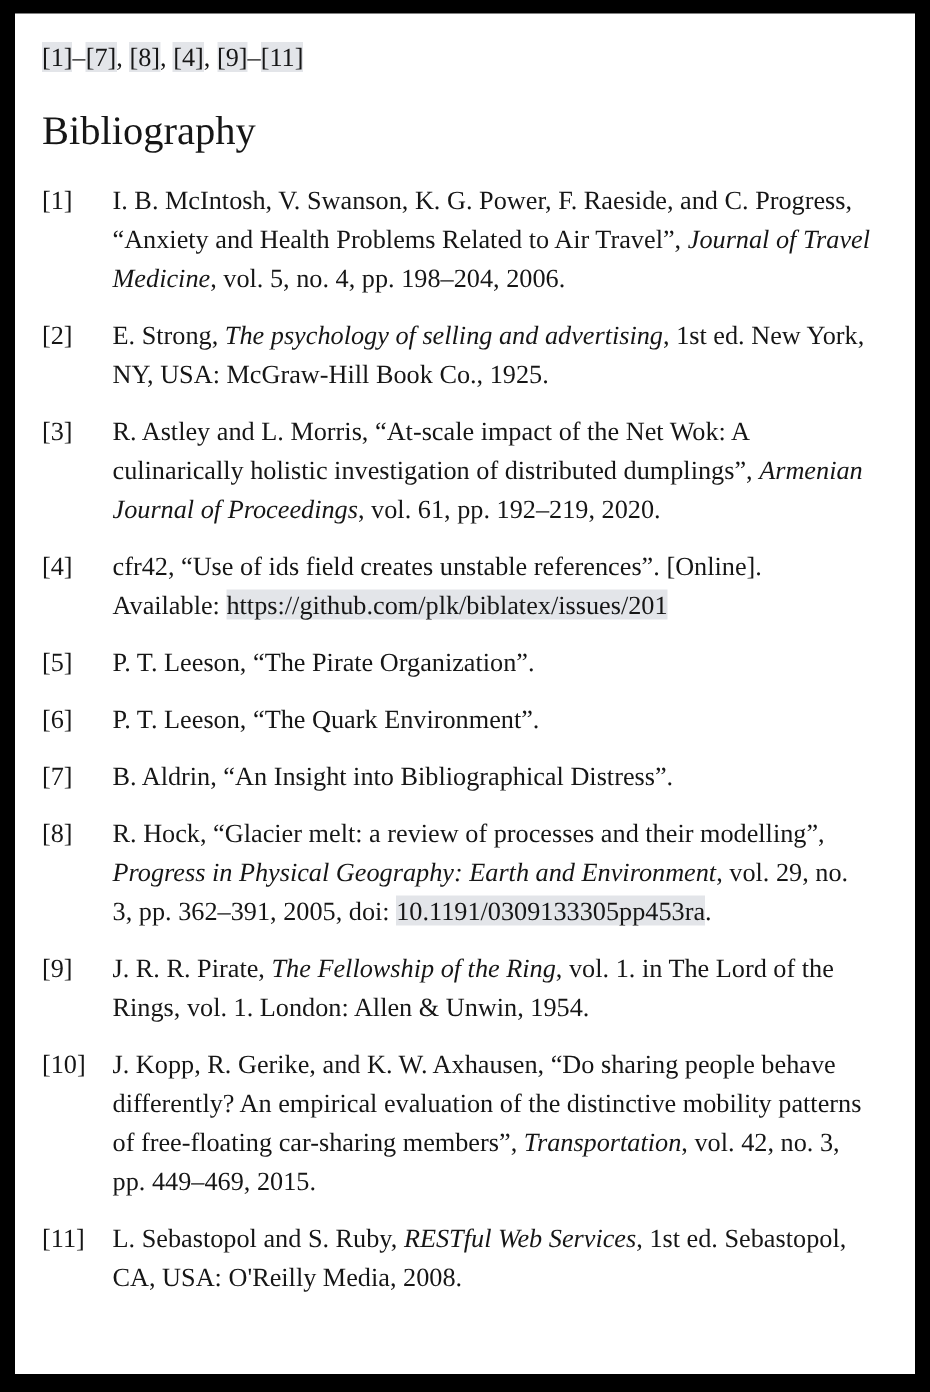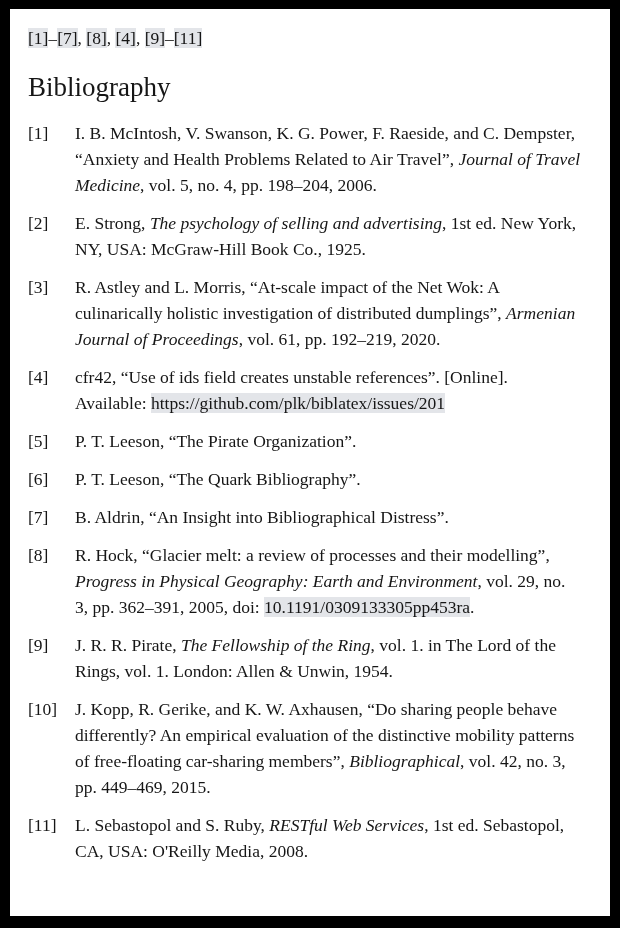--- a/index.html
+++ b/index.html
@@ -45,21 +45,21 @@
 </head>
 <body>
 
 <div class="frame">
   <div class="page">
     <p class="cite-line"><span class="hl">[1]</span><span>–</span><span class="hl">[7]</span><span>, </span><span class="hl">[8]</span><span>, </span><span class="hl">[4]</span><span>, </span><span class="hl">[9]</span><span>–</span><span class="hl">[11]</span></p>
     <h1 class="heading">Bibliography</h1>
     <div class="entries" id="entries">
   <div class="entry">
     <span class="label">[1]</span>
-    <span class="text"><span>I. B. McIntosh, V. Swanson, K. G. Power, F. Raeside, and C. Dempster, “Anxiety and Health Problems Related to Air Travel”, </span><span class="it">Journal of Travel Medicine</span><span>, vol. 5, no. 4, pp. 198–204, 2006.</span></span>
+    <span class="text"><span>I. B. McIntosh, V. Swanson, K. G. Power, F. Raeside, and C. Progress, “Anxiety and Health Problems Related to Air Travel”, </span><span class="it">Journal of Travel Medicine</span><span>, vol. 5, no. 4, pp. 198–204, 2006.</span></span>
   </div>
 
   <div class="entry">
     <span class="label">[2]</span>
     <span class="text"><span>E. Strong, </span><span class="it">The psychology of selling and advertising</span><span>, 1st ed. New York, NY, USA: McGraw-Hill Book Co., 1925.</span></span>
   </div>
 
   <div class="entry">
     <span class="label">[3]</span>
     <span class="text"><span>R. Astley and L. Morris, “At-scale impact of the Net Wok: A culinarically holistic investigation of distributed dumplings”, </span><span class="it">Armenian Journal of Proceedings</span><span>, vol. 61, pp. 192–219, 2020.</span></span>
@@ -70,41 +70,41 @@
     <span class="text"><span>cfr42, “Use of ids field creates unstable references”. [Online]. Available: </span><span class="hl">https://github.com/plk/biblatex/issues/201</span></span>
   </div>
 
   <div class="entry">
     <span class="label">[5]</span>
     <span class="text"><span>P. T. Leeson, “The Pirate Organization”.</span></span>
   </div>
 
   <div class="entry">
     <span class="label">[6]</span>
-    <span class="text"><span>P. T. Leeson, “The Quark Bibliography”.</span></span>
+    <span class="text"><span>P. T. Leeson, “The Quark Environment”.</span></span>
   </div>
 
   <div class="entry">
     <span class="label">[7]</span>
     <span class="text"><span>B. Aldrin, “An Insight into Bibliographical Distress”.</span></span>
   </div>
 
   <div class="entry">
     <span class="label">[8]</span>
     <span class="text"><span>R. Hock, “Glacier melt: a review of processes and their modelling”, </span><span class="it">Progress in Physical Geography: Earth and Environment</span><span>, vol. 29, no. 3, pp. 362–391, 2005, doi: </span><span class="hl">10.1191/0309133305pp453ra</span><span>.</span></span>
   </div>
 
   <div class="entry">
     <span class="label">[9]</span>
     <span class="text"><span>J. R. R. Pirate, </span><span class="it">The Fellowship of the Ring</span><span>, vol. 1. in The Lord of the Rings, vol. 1. London: Allen &amp; Unwin, 1954.</span></span>
   </div>
 
   <div class="entry">
     <span class="label">[10]</span>
-    <span class="text"><span>J. Kopp, R. Gerike, and K. W. Axhausen, “Do sharing people behave differently? An empirical evaluation of the distinctive mobility patterns of free-floating car-sharing members”, </span><span class="it">Bibliographical</span><span>, vol. 42, no. 3, pp. 449–469, 2015.</span></span>
+    <span class="text"><span>J. Kopp, R. Gerike, and K. W. Axhausen, “Do sharing people behave differently? An empirical evaluation of the distinctive mobility patterns of free-floating car-sharing members”, </span><span class="it">Transportation</span><span>, vol. 42, no. 3, pp. 449–469, 2015.</span></span>
   </div>
 
   <div class="entry">
     <span class="label">[11]</span>
     <span class="text"><span>L. Sebastopol and S. Ruby, </span><span class="it">RESTful Web Services</span><span>, 1st ed. Sebastopol, CA, USA: O'Reilly Media, 2008.</span></span>
   </div>
 </div>
   </div>
 </div>
 

